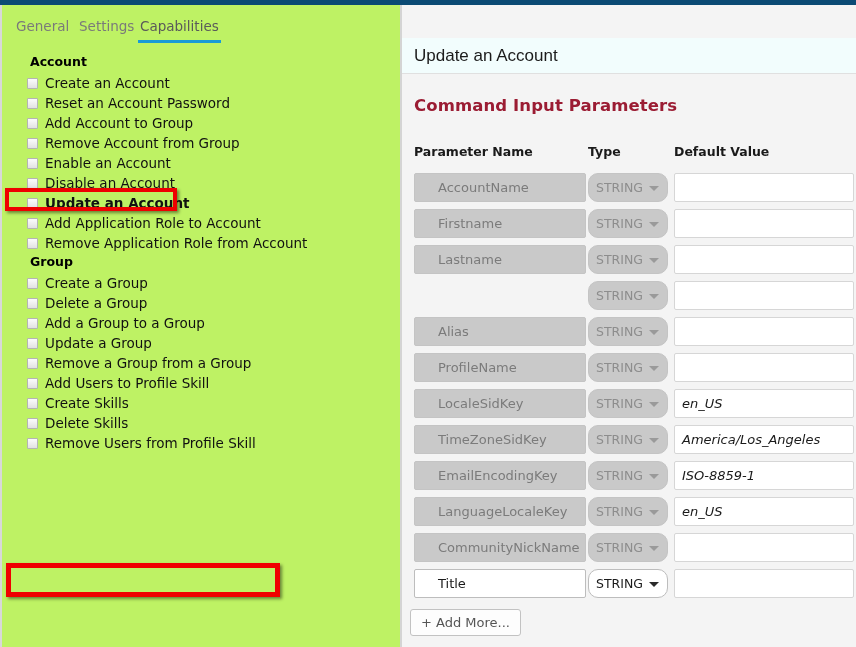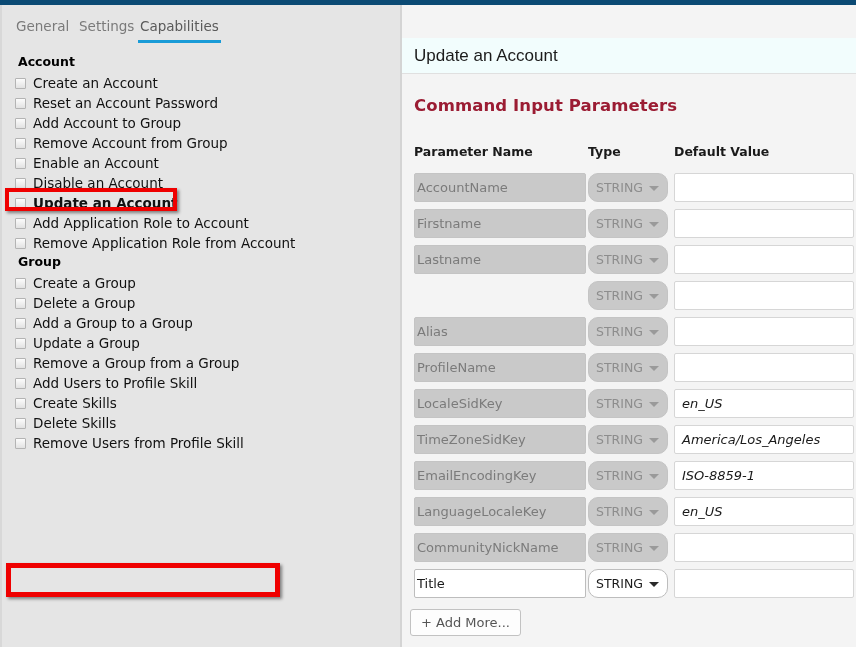--- a/index.html
+++ b/index.html
@@ -26,21 +26,21 @@
     height: 5px;
     background: #0b4a74;
   }
 
   
   #left-panel {
     position: absolute;
     left: 0; top: 5px;
     width: 400px;
     height: 642px;
-    background: #e5e5e5;
+    background: #bef264;
     border-left: 2px solid #d8d8d8;
     box-sizing: border-box;
     overflow: hidden;
   }
 
   
   #tabs {
     position: absolute;
     left: 0; top: 10px;
     height: 32px;
@@ -67,21 +67,21 @@
     height: 3px;
     background: #199bd7;
   }
   #tab-general  { left: 12px; }
   #tab-settings { left: 75px; }
   #tab-capabilities { left: 136px; }
 
   
   #capability-list {
     position: absolute;
-    left: 4px;
+    left: 16px;
     top: 48px;
     width: 320px;
   }
   .cap-group-title {
     font-family: "DejaVu Sans", sans-serif;
     font-weight: bold;
     font-size: 12.5px;
     color: #000000;
     padding-left: 12px;
     height: 20px;
@@ -198,21 +198,21 @@
     width: 172px;
     height: 29px;
     box-sizing: border-box;
     background: #c9c9c9;
     border: 1px solid #c4c4c4;
     border-radius: 2px;
     color: #7b7b7b;
     font-family: "DejaVu Sans", sans-serif;
     font-size: 13px;
     line-height: 27px;
-    padding-left: 2px;
+    padding-left: 23px;
     white-space: nowrap;
     overflow: hidden;
   }
   .ptype {
     position: absolute;
     left: 186px;
     top: 2px;
     width: 80px;
     height: 29px;
     box-sizing: border-box;

